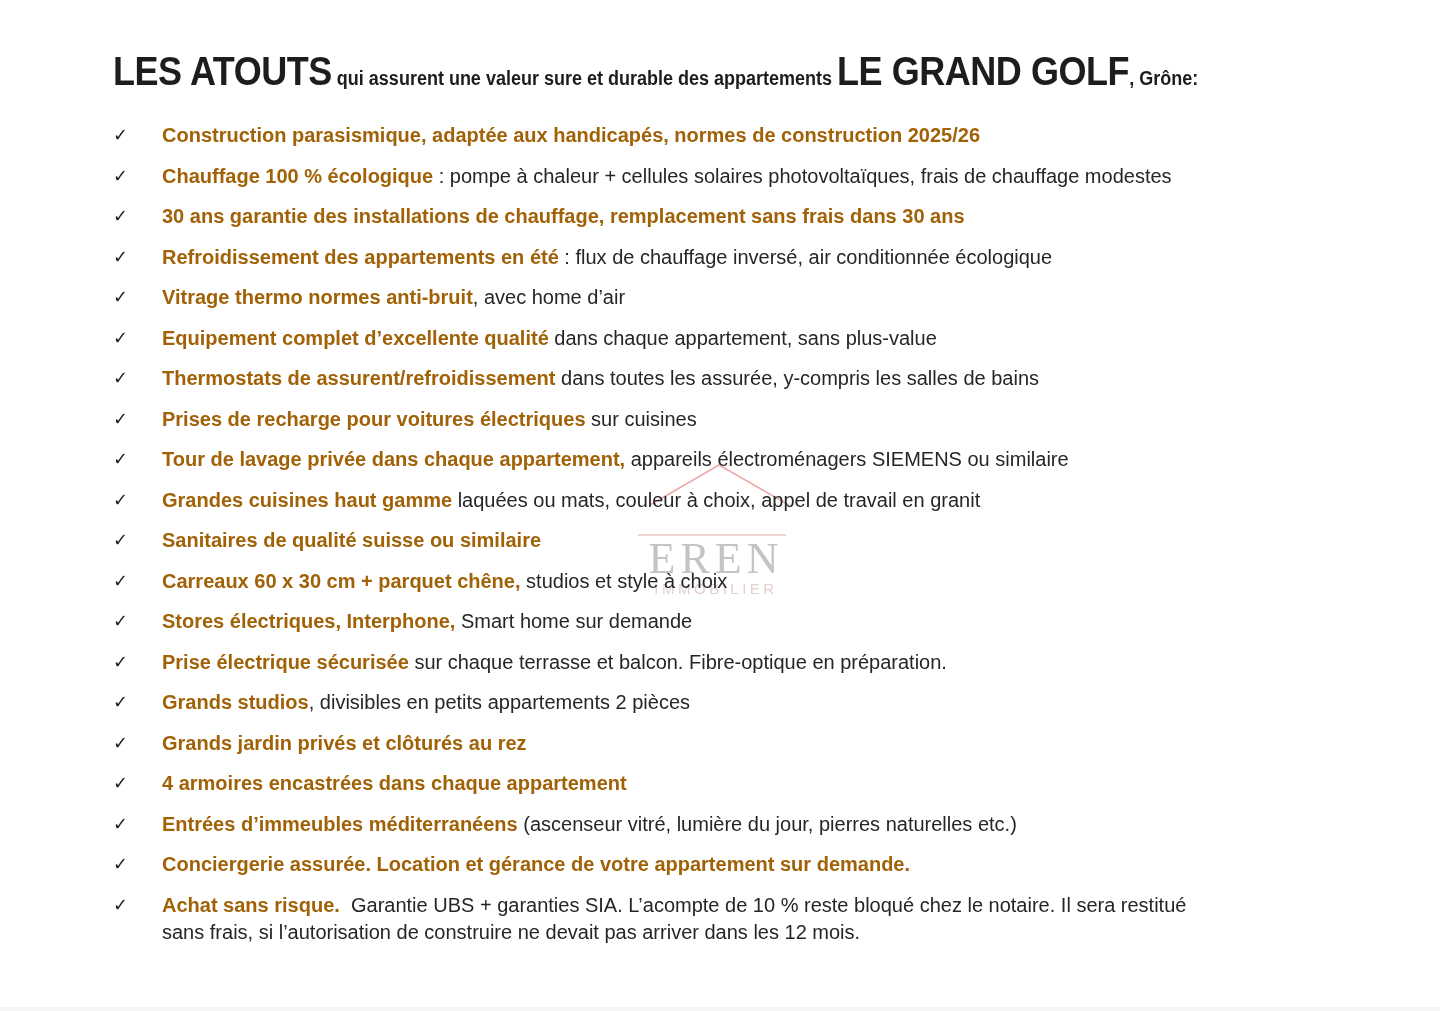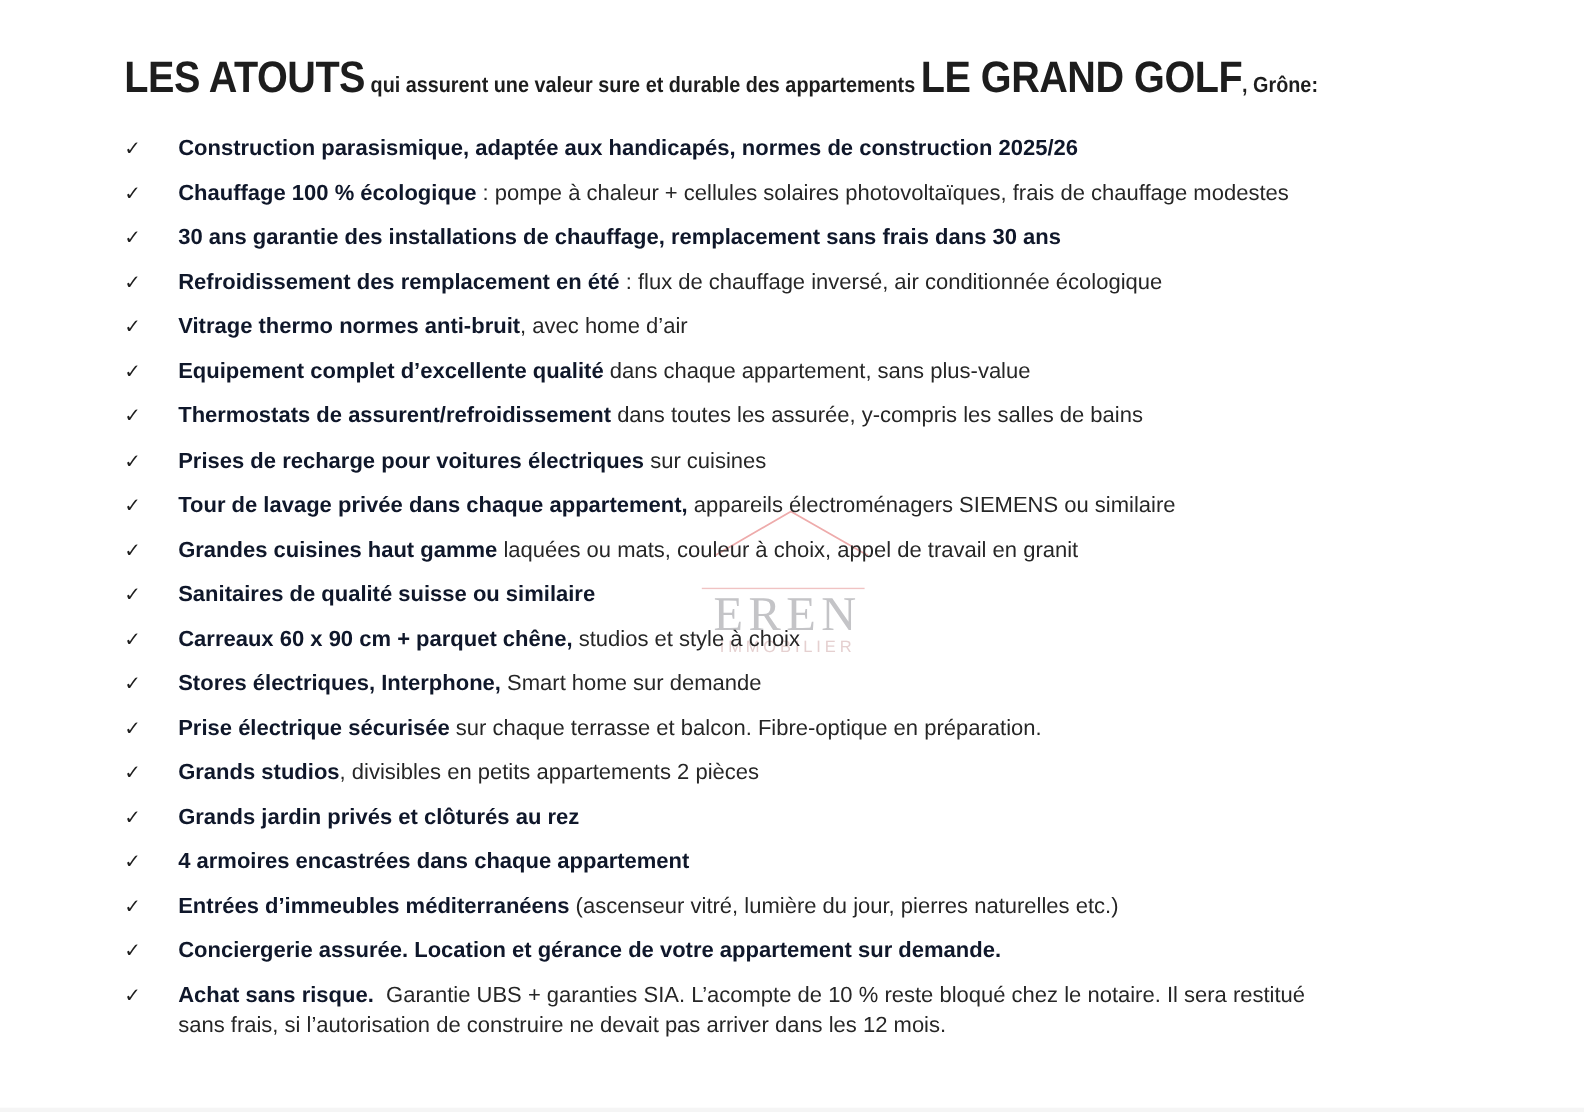--- a/index.html
+++ b/index.html
@@ -84,21 +84,21 @@
     font-size: 18px;
     line-height: 27px;
     color: #1d1d1d;
   }
   .txt {
     flex: 1;
     max-width: 1140px;
     white-space: pre-wrap;
     color: #262626;
   }
-  .txt b { font-weight: bold; color: #0f172a; }
+  .txt b { font-weight: bold; color: #a16207; }
 
   .bottom-edge {
     position: absolute;
     left: 0; right: 0; bottom: 0;
     height: 4px;
     background: #f5f5f5;
   }
 </style>
 </head>
 <body>
@@ -124,21 +124,21 @@
     <li class="item">
       <span class="check">✓</span>
       <span class="txt"><b>Chauffage 100 % écologique</b><span> : pompe à chaleur + cellules solaires photovoltaïques, frais de chauffage modestes</span></span>
     </li>
     <li class="item">
       <span class="check">✓</span>
       <span class="txt"><b>30 ans garantie des installations de chauffage, remplacement sans frais dans 30 ans</b><span></span></span>
     </li>
     <li class="item">
       <span class="check">✓</span>
-      <span class="txt"><b>Refroidissement des remplacement en été</b><span> : flux de chauffage inversé, air conditionnée écologique</span></span>
+      <span class="txt"><b>Refroidissement des appartements en été</b><span> : flux de chauffage inversé, air conditionnée écologique</span></span>
     </li>
     <li class="item">
       <span class="check">✓</span>
       <span class="txt"><b>Vitrage thermo normes anti-bruit</b><span>, avec home d’air</span></span>
     </li>
     <li class="item">
       <span class="check">✓</span>
       <span class="txt"><b>Equipement complet d’excellente qualité</b><span> dans chaque appartement, sans plus-value</span></span>
     </li>
     <li class="item">
@@ -156,21 +156,21 @@
     <li class="item">
       <span class="check">✓</span>
       <span class="txt"><b>Grandes cuisines haut gamme</b><span> laquées ou mats, couleur à choix, appel de travail en granit</span></span>
     </li>
     <li class="item">
       <span class="check">✓</span>
       <span class="txt"><b>Sanitaires de qualité suisse ou similaire</b><span></span></span>
     </li>
     <li class="item">
       <span class="check">✓</span>
-      <span class="txt"><b>Carreaux 60 x 90 cm + parquet chêne,</b><span> studios et style à choix</span></span>
+      <span class="txt"><b>Carreaux 60 x 30 cm + parquet chêne,</b><span> studios et style à choix</span></span>
     </li>
     <li class="item">
       <span class="check">✓</span>
       <span class="txt"><b>Stores électriques, Interphone,</b><span> Smart home sur demande</span></span>
     </li>
     <li class="item">
       <span class="check">✓</span>
       <span class="txt"><b>Prise électrique sécurisée</b><span> sur chaque terrasse et balcon. Fibre-optique en préparation.</span></span>
     </li>
     <li class="item">

